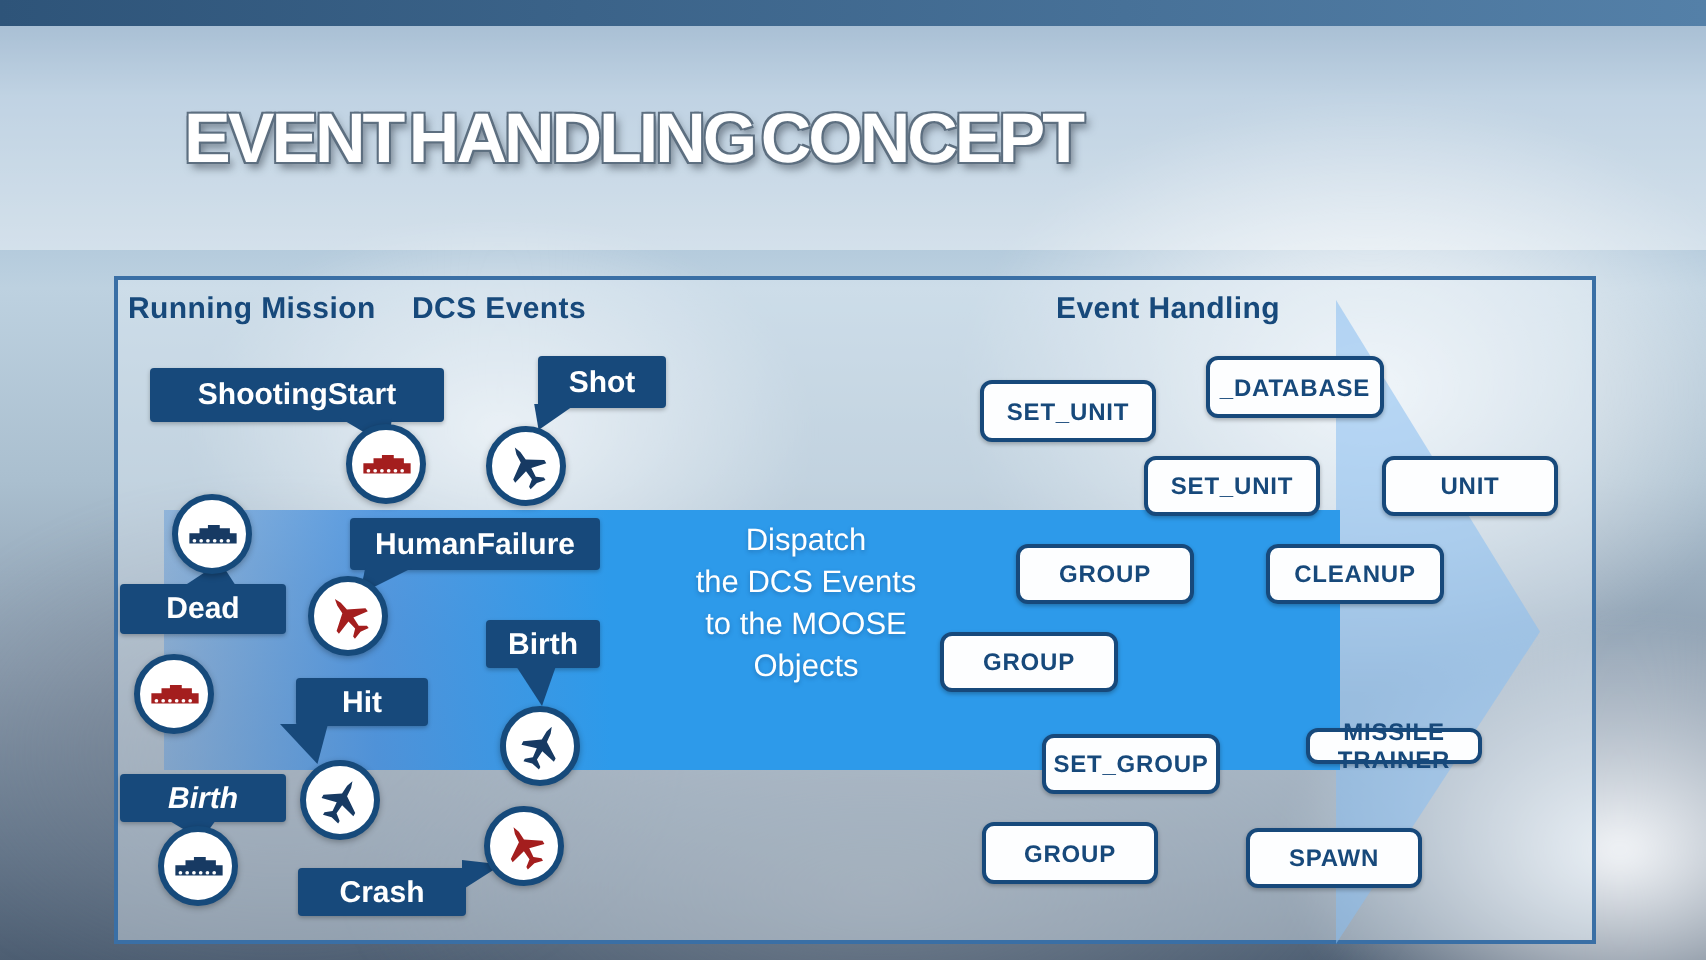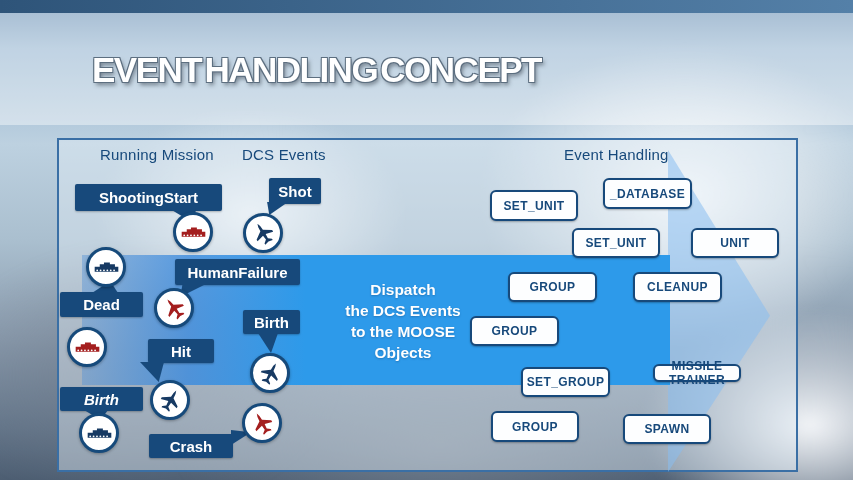--- a/index.html
+++ b/index.html
@@ -18,33 +18,33 @@
   .top-strip{position:absolute;left:0;top:0;width:853px;height:13px;background:linear-gradient(90deg,#2e5479,#5480a8);}
   .slide-title{
     position:absolute;left:92px;top:50px;font-size:35px;font-weight:700;color:#ffffff;
     letter-spacing:-1.5px;word-spacing:-5px;white-space:nowrap;
     text-shadow:-1px -1px 0 #5d6f80,1px -1px 0 #5d6f80,-1px 1px 0 #5d6f80,1px 1px 0 #5d6f80,2px 3px 4px rgba(40,50,60,0.55);
   }
   .panel{
     position:absolute;left:57px;top:138px;width:741px;height:334px;box-sizing:border-box;
     border:2px solid #3a6fa5;background:rgba(224,234,244,0.45);
   }
-  .col-header{position:absolute;font-size:15px;font-weight:400;color:#17497b;white-space:nowrap;z-index:5;letter-spacing:0.2px;margin-left:36px;}
+  .col-header{position:absolute;font-size:15px;font-weight:700;color:#17497b;white-space:nowrap;z-index:5;letter-spacing:0.2px;}
   .arrow-band{
     position:absolute;left:82px;top:255px;width:588px;height:130px;z-index:2;
     background:linear-gradient(90deg,rgba(88,148,214,0.45) 0%,rgba(58,138,222,0.8) 18%,#2d9aea 38%,#2d9aea 100%);
   }
   .arrow-head{
     position:absolute;left:668px;top:150px;width:102px;height:322px;z-index:1;
     background:rgba(137,190,241,0.55);
     -webkit-clip-path:polygon(0 0,100% 51.5%,0 100%);clip-path:polygon(0 0,100% 51.5%,0 100%);
   }
   .dispatch-text{
-    position:absolute;left:318px;top:279px;width:170px;z-index:5;text-align:center;
-    color:#ffffff;font-size:15.5px;font-weight:700;line-height:21px;
+    position:absolute;left:318px;top:260px;width:170px;z-index:5;text-align:center;
+    color:#ffffff;font-size:15.5px;font-weight:400;line-height:21px;
     text-shadow:0 1px 2px rgba(20,60,110,0.35);
   }
   .callout{
     position:absolute;background:#17497b;color:#fff;font-weight:700;font-size:15px;
     display:flex;align-items:center;justify-content:center;border-radius:2px;z-index:6;
     box-shadow:0 1px 2px rgba(0,0,0,0.25);white-space:nowrap;
   }
   .tail{position:absolute;background:#17497b;z-index:6;}
   .unit-circle{
     position:absolute;width:40px;height:40px;box-sizing:border-box;border:3px solid #164a7b;
@@ -85,21 +85,21 @@
   <div class="dispatch-text">
     <div>Dispatch</div>
     <div>the DCS Events</div>
     <div>to the MOOSE</div>
     <div>Objects</div>
   </div>
 
   <div class="callout" style="left:75px;top:184px;width:147px;height:27px;">ShootingStart</div>
   <div class="tail" style="left:170px;top:209px;width:26px;height:15px;clip-path:polygon(0 0,100% 0,92% 95%);"></div>
 
-  <div class="callout" style="left:269px;top:178px;width:52px;height:26px;">Shot</div>
+  <div class="callout" style="left:269px;top:178px;width:64px;height:26px;">Shot</div>
   <div class="tail" style="left:266px;top:202px;width:22px;height:13px;clip-path:polygon(5% 0,100% 0,15% 100%);"></div>
 
   <div class="callout" style="left:175px;top:259px;width:125px;height:26px;">HumanFailure</div>
   <div class="tail" style="left:180px;top:284px;width:26px;height:13px;clip-path:polygon(10% 0,100% 0,0 100%);"></div>
 
   <div class="callout" style="left:60px;top:292px;width:83px;height:25px;">Dead</div>
   <div class="tail" style="left:92px;top:281px;width:26px;height:12px;clip-path:polygon(0 100%,100% 100%,70% 0);"></div>
 
   <div class="callout" style="left:243px;top:310px;width:57px;height:24px;">Birth</div>
   <div class="tail" style="left:258px;top:333px;width:20px;height:20px;clip-path:polygon(0 0,100% 0,65% 100%);"></div>

